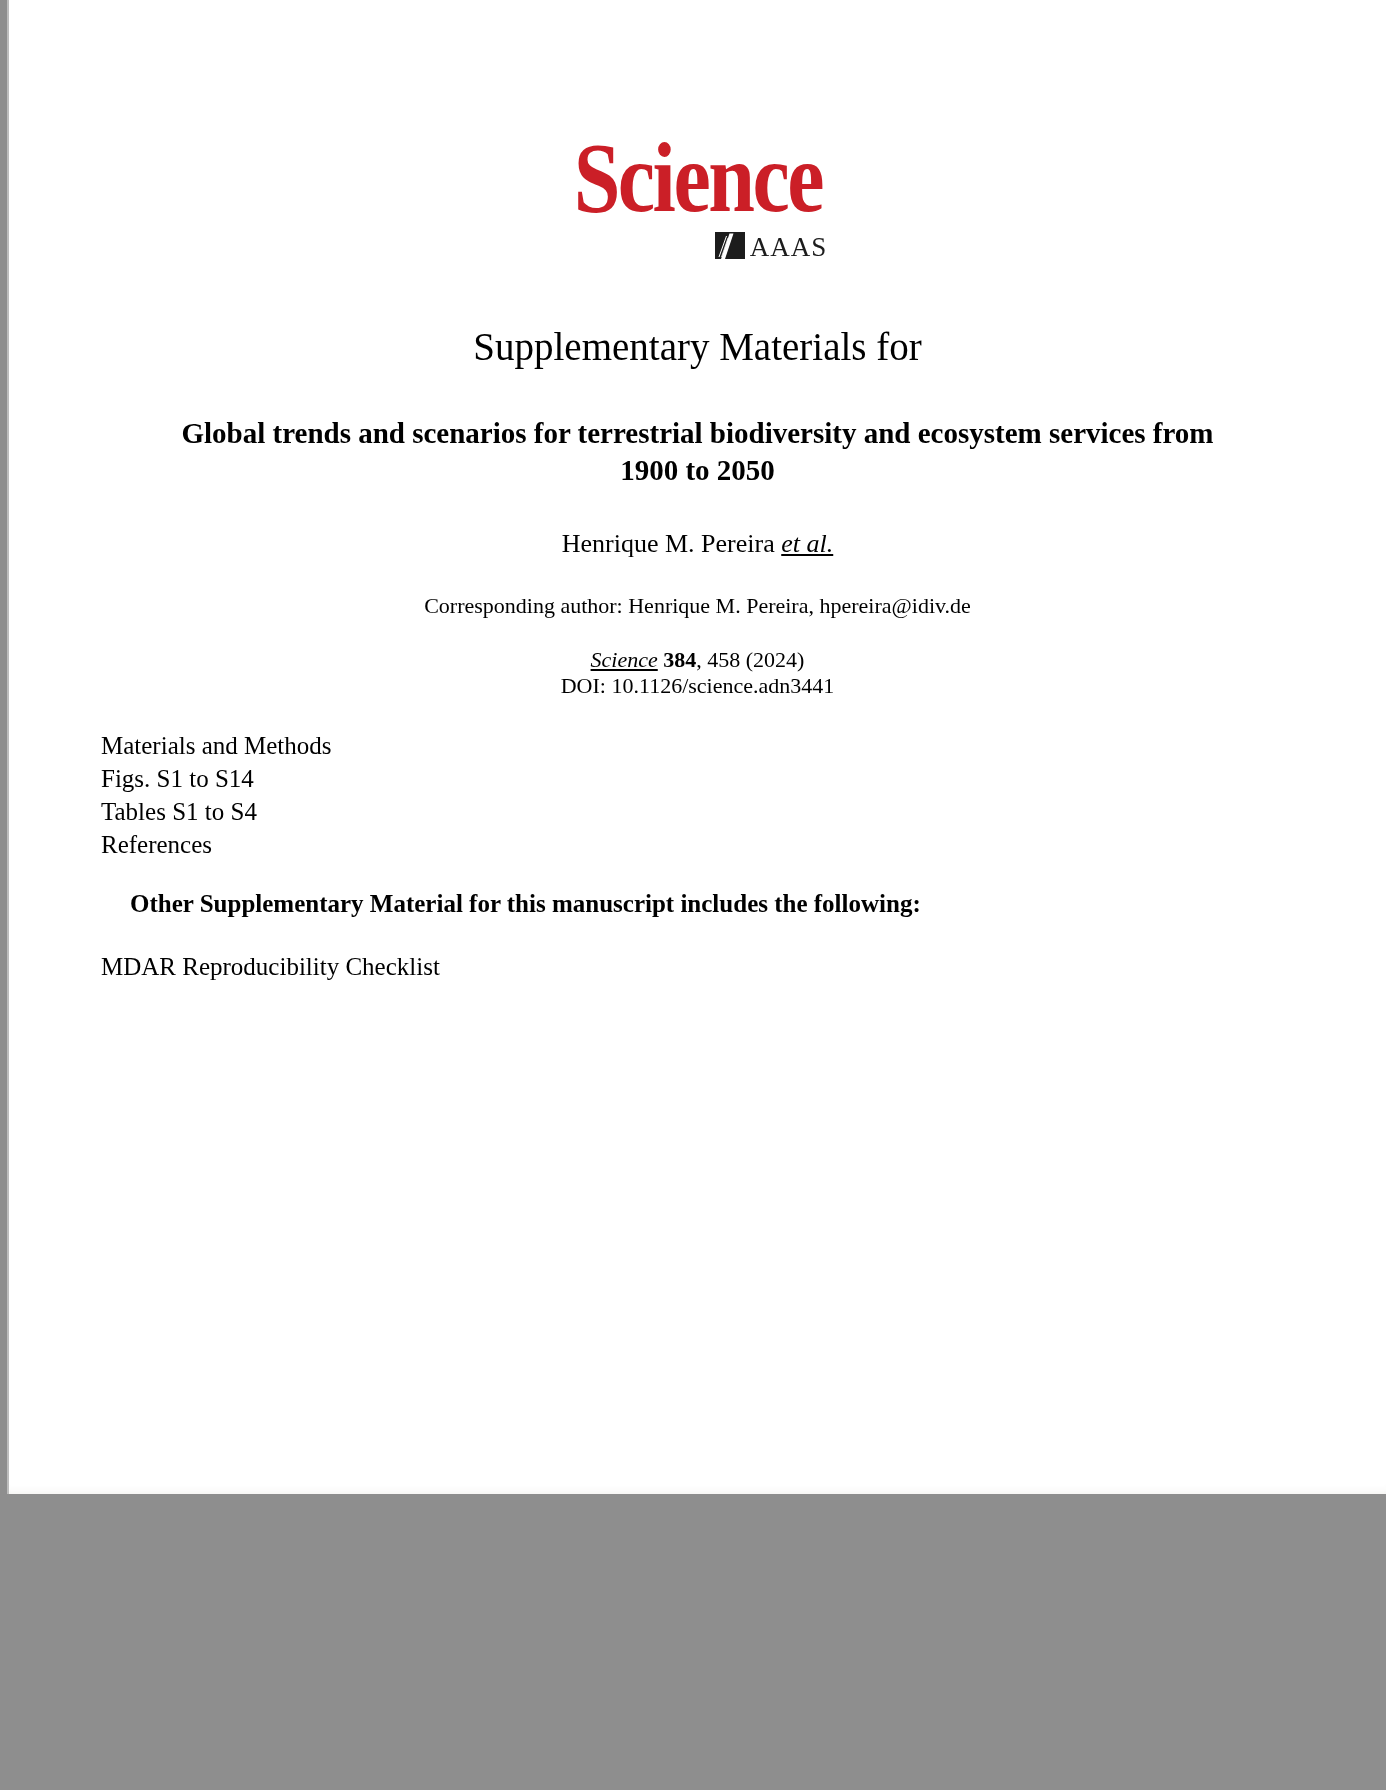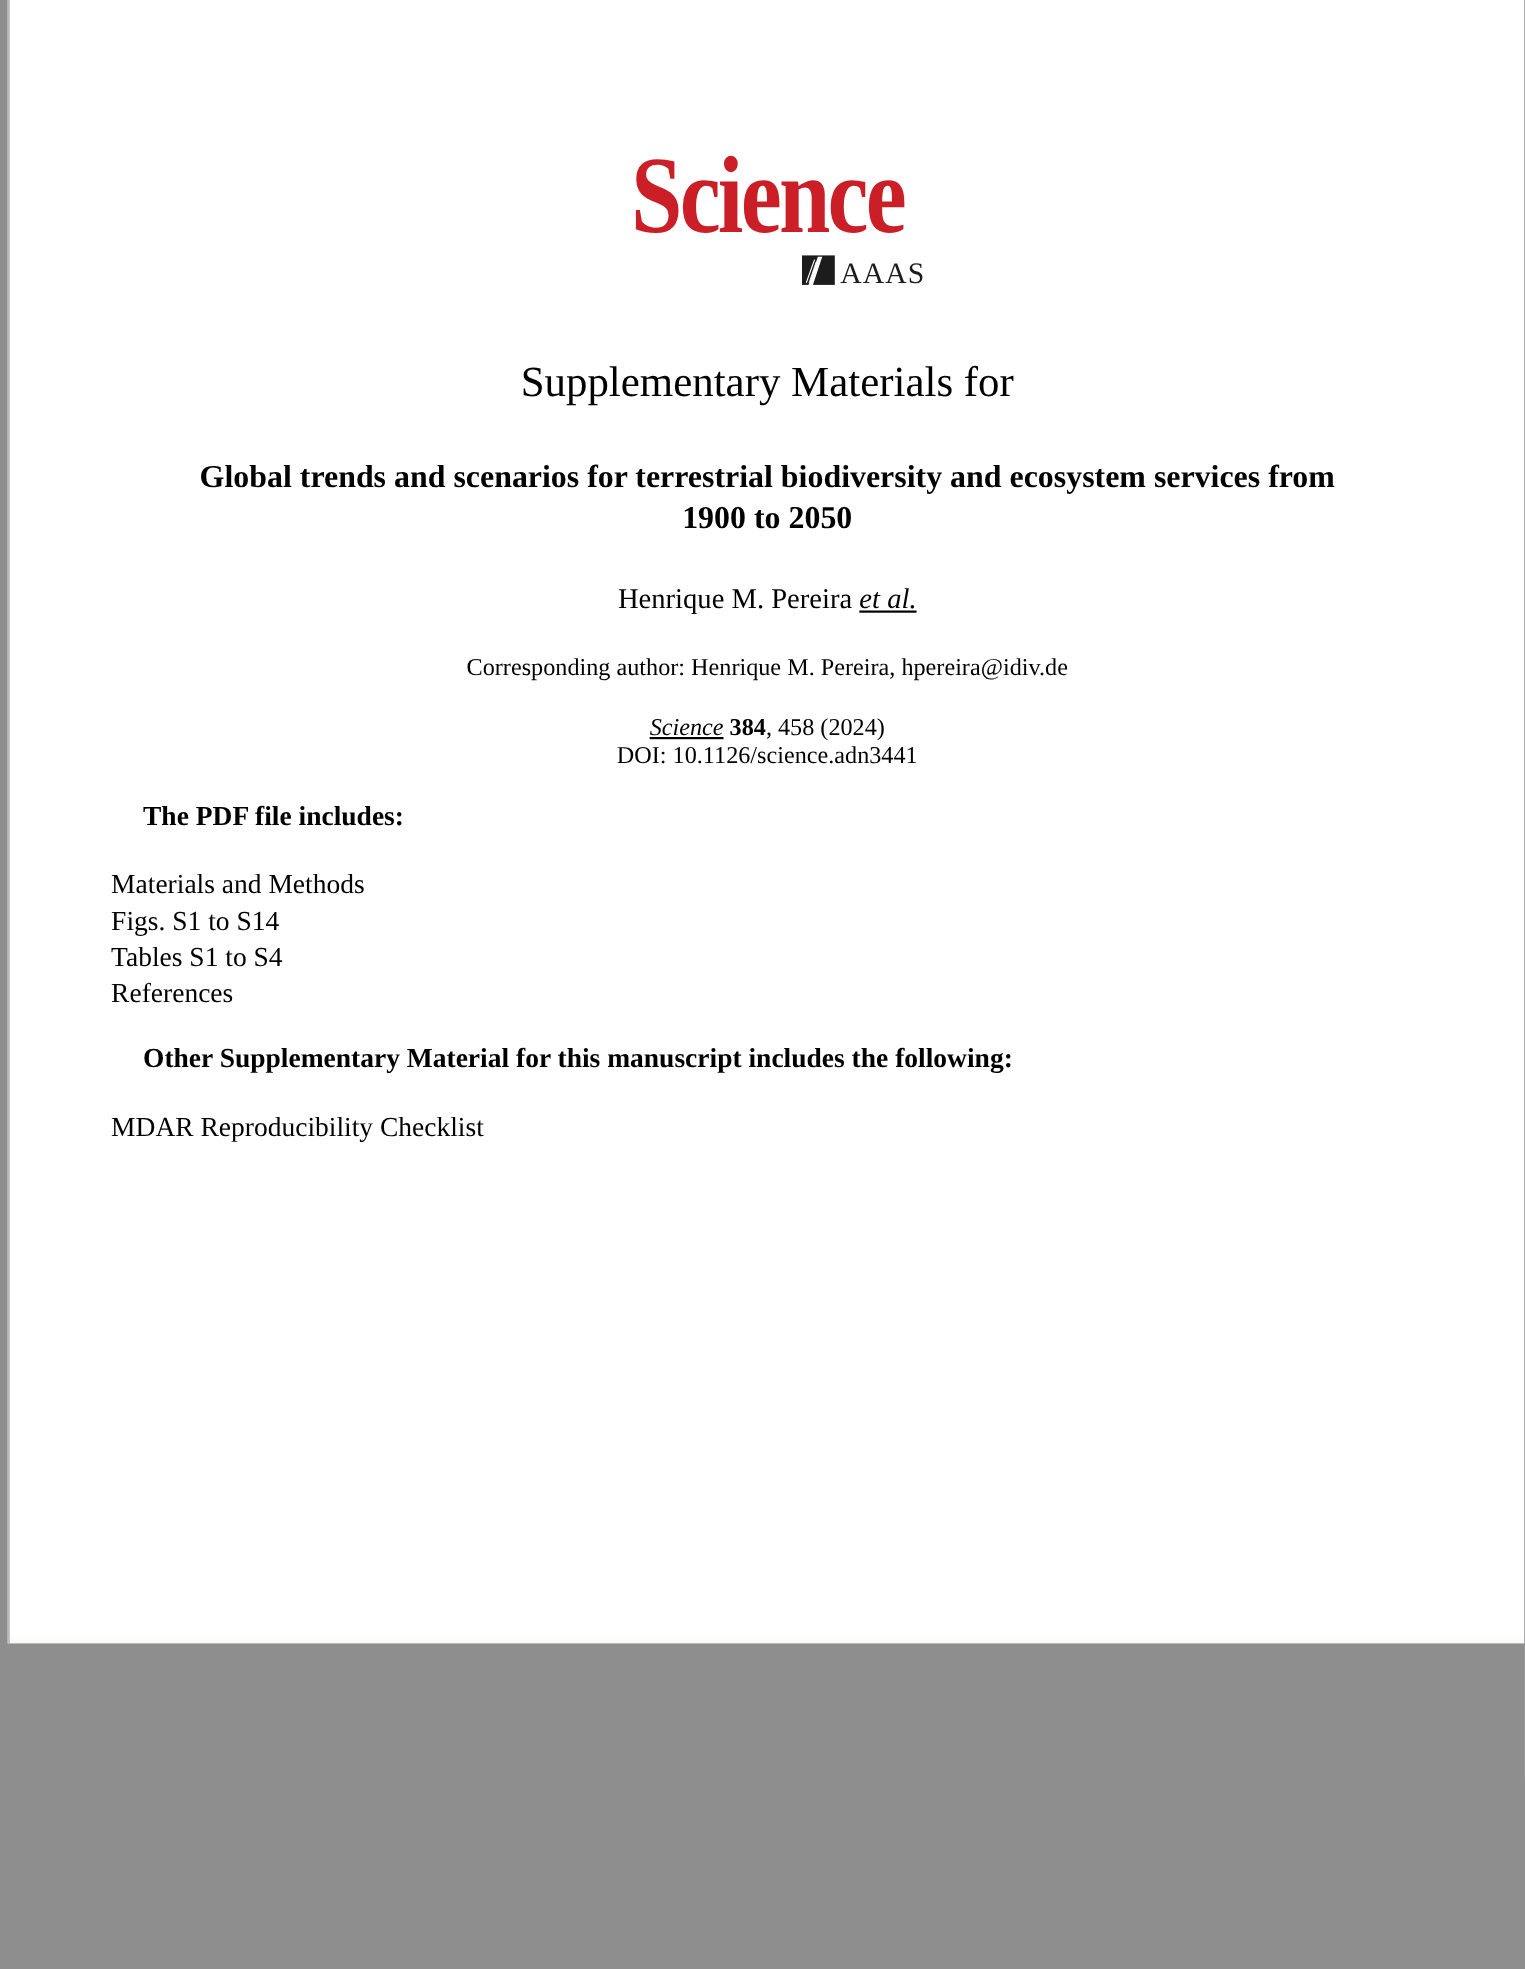--- a/index.html
+++ b/index.html
@@ -42,21 +42,21 @@
     transform: scaleX(0.84);
     transform-origin: center;
     white-space: nowrap;
   }
   .aaas-row {
     display: flex;
     justify-content: flex-end;
     align-items: center;
     gap: 5px;
     margin-top: 4px;
-    margin-right: 4px;
+    margin-right: 18px;
   }
   .aaas-text {
     font-size: 27px;
     line-height: 27px;
     letter-spacing: 1px;
     color: #1c1c1c;
   }
   
   .supp-heading {
     margin-top: 60px;
@@ -143,21 +143,20 @@
 
     <div class="authors-line"><span>Henrique M. Pereira</span> <span class="italic">et al.</span></div>
 
     <div class="corresponding-line">Corresponding author: Henrique M. Pereira, hpereira@idiv.de</div>
 
     <div class="citation-block">
       <div><span class="italic">Science</span> <span class="bold">384</span><span>, 458 (2024)</span></div>
       <div>DOI: 10.1126/science.adn3441</div>
     </div>
 
-    <div class="section-heading pdf-includes-heading">The PDF file includes:</div>
 
     <div class="indent-list">
       <div>Materials and Methods</div>
       <div>Figs. S1 to S14</div>
       <div>Tables S1 to S4</div>
       <div>References</div>
     </div>
 
     <div class="section-heading other-heading">Other Supplementary Material for this manuscript includes the following:</div>
 

